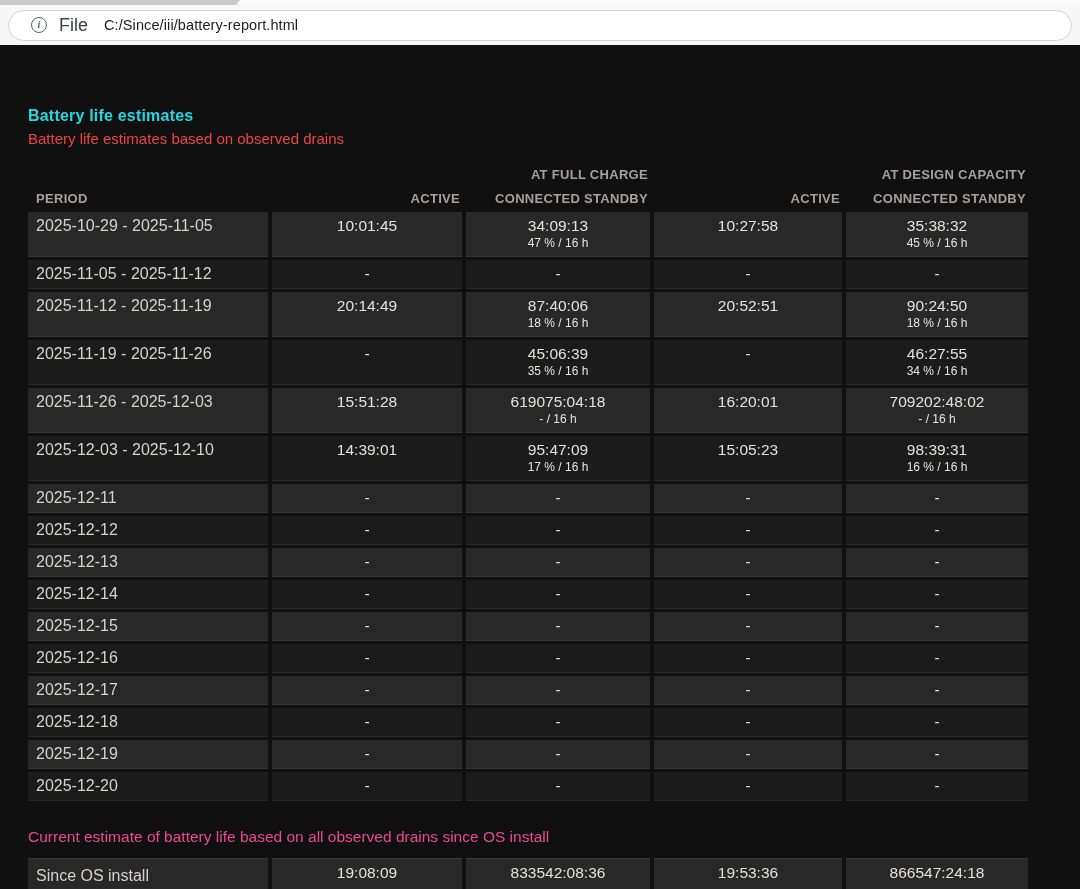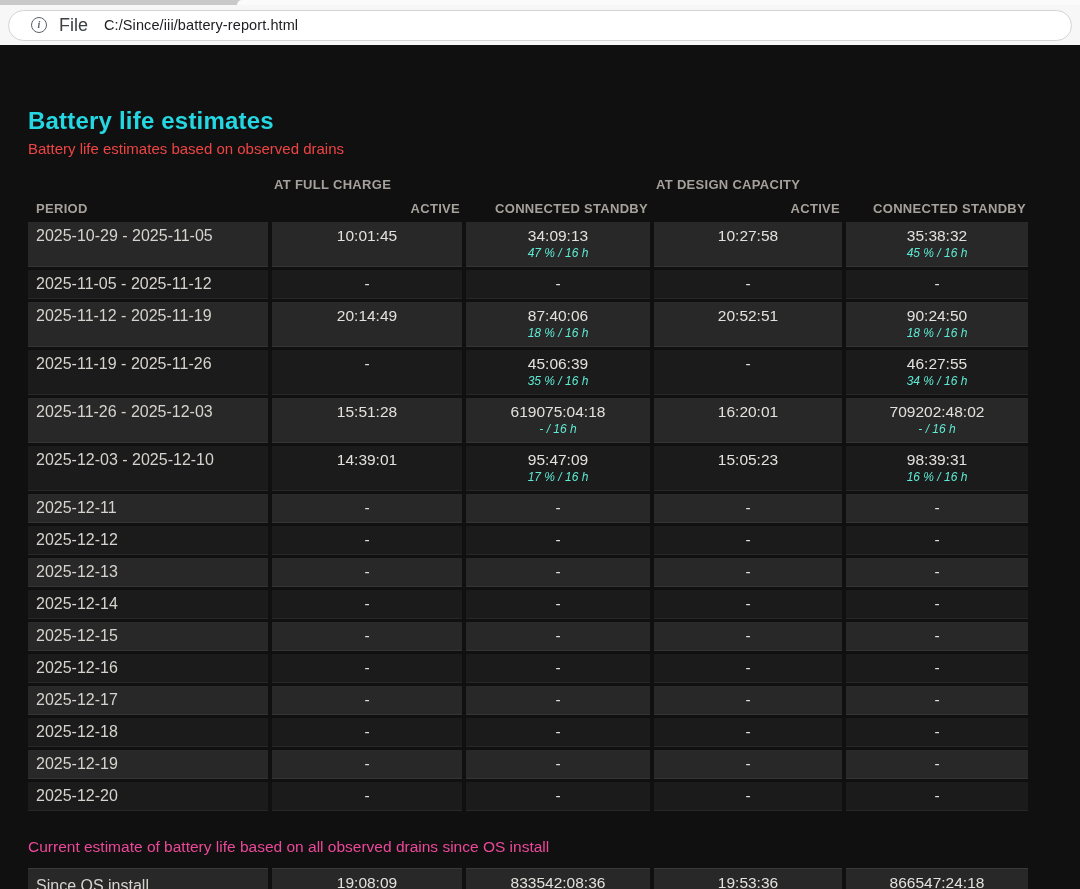--- a/index.html
+++ b/index.html
@@ -18,41 +18,41 @@
                display:flex; align-items:center; padding:0 14px; }
   .info-ic { width:16px; height:16px; border:1.6px solid #5f6368; border-radius:50%;
              color:#5f6368; font-size:10px; line-height:13px; text-align:center;
              font-family:"Liberation Serif", serif; font-style:italic; font-weight:bold;
              margin-left:8px; flex:0 0 auto; }
   .scheme { margin-left:12px; font-size:18px; color:#3c4043; }
   .url { margin-left:16px; font-size:14.5px; color:#202124; letter-spacing:0.1px; }
 
   
   .page { width:100%; height:844px; background:#101010; padding:62px 0 0 28px; }
-  .title { font-size:24px; font-weight:bold; color:#25d7e2; letter-spacing:0.2px; }
+  .title { font-size:16px; font-weight:bold; color:#25d7e2; letter-spacing:0.2px; }
   .subtitle { margin-top:5px; font-size:15px; color:#ef4444; }
 
   table.rep { border-collapse:separate; border-spacing:4px 3px; table-layout:fixed;
               margin-left:-4px; }
   table.rep col.c1{width:240px} table.rep col.c2{width:190px}
   table.rep col.c3{width:184px} table.rep col.c4{width:188px}
   table.rep col.c5{width:182px}
 
   thead th { font-size:13px; font-weight:bold; color:#a6a19a; letter-spacing:0.3px;
              padding:3px 2px; background:transparent; }
-  th.grp { text-align:left; }
+  th.grp { text-align:right; }
   th.colh { text-align:right; }
   th.colh.left { text-align:left; padding-left:8px; }
 
   tbody td { padding:4px 8px; vertical-align:top;
              border-bottom:1px solid rgba(255,255,255,0.06); }
   td.c-period { text-align:left; font-size:16px; color:#d6d3ce; padding-top:5px; }
   td.c-val { text-align:center; }
   td.c-val .v { font-size:15.5px; color:#e3e1dd; line-height:20px; }
-  td.c-val .sub { font-size:12px; color:#5eead4; line-height:15px; padding-bottom:1px;font-style:italic; }
+  td.c-val .sub { font-size:12px; color:#e5e5e5; line-height:15px; padding-bottom:1px; }
 
   #main-table { margin-top:14px; }
   #main-table tbody tr:nth-child(odd) td { background:#282828; }
   #main-table tbody tr:nth-child(even) td { background:#1b1b1b; }
 
   .footnote { margin-top:24px; font-size:15.5px; color:#ec4899; }
 
   #summary-table { margin-top:9px; }
   #summary-table tbody td { background:#282828; border-top:1px solid rgba(255,255,255,0.08); }
   td.c-period.summary { padding-top:8px; }

